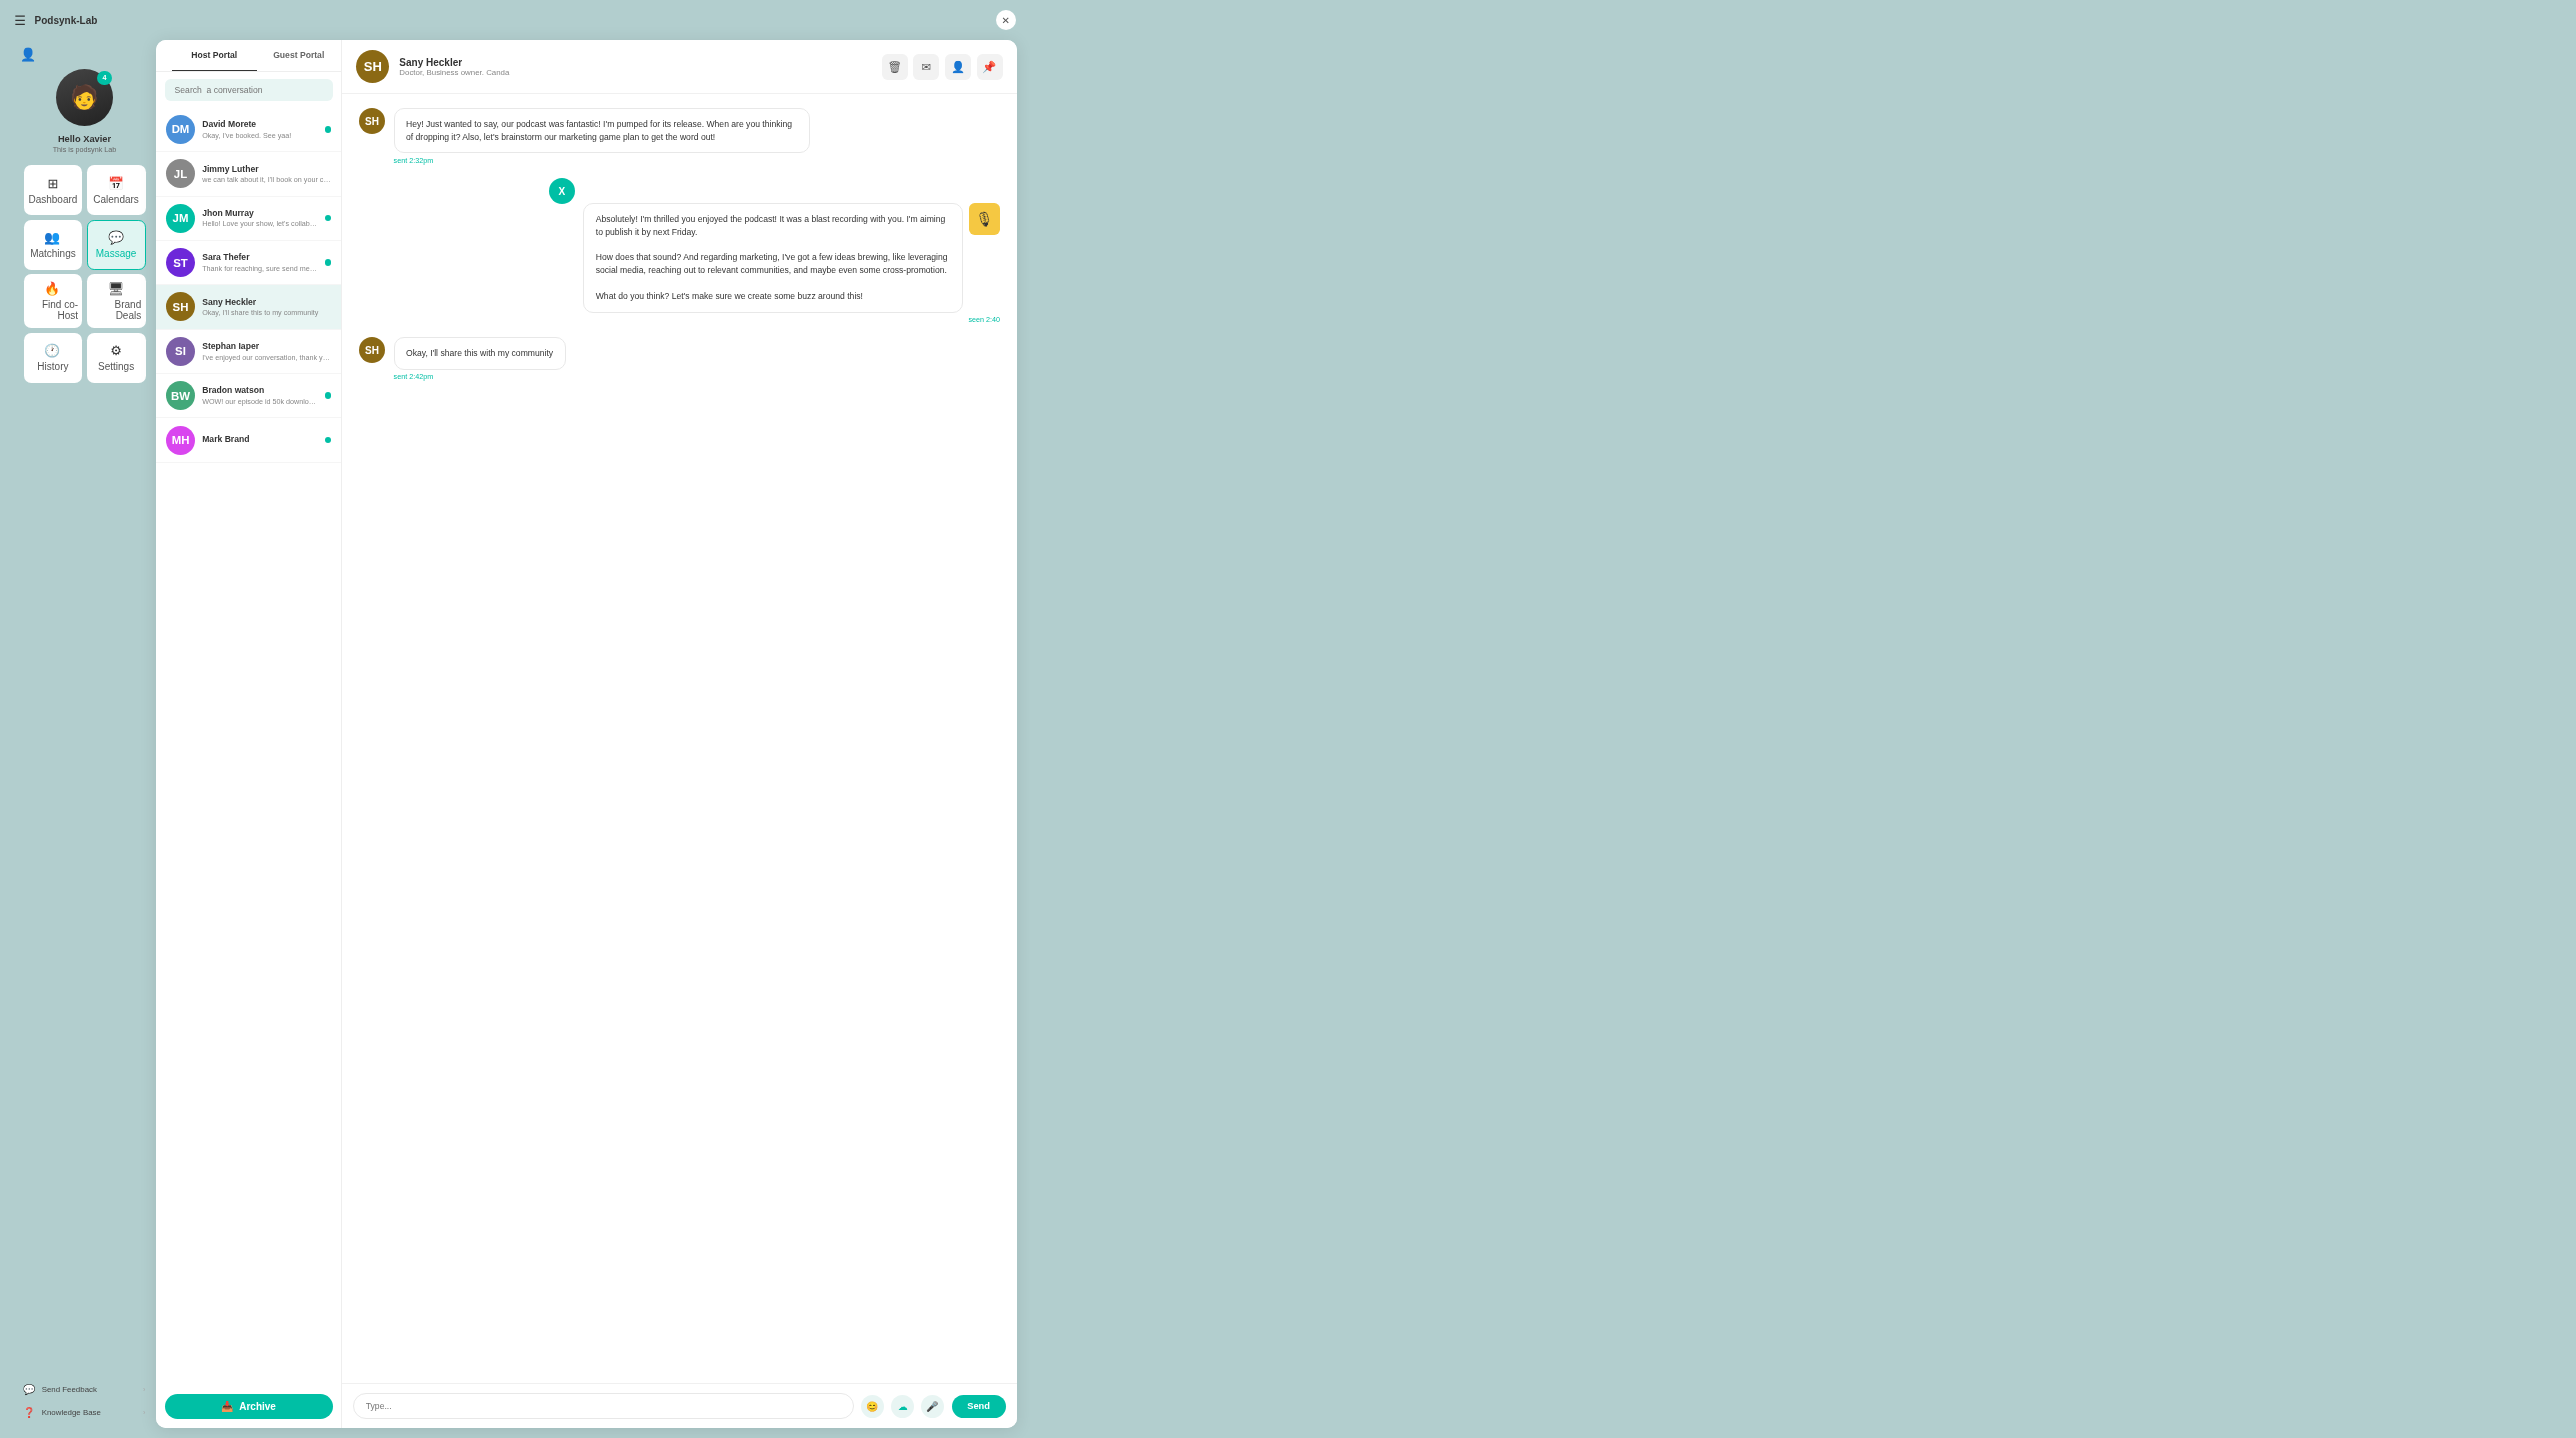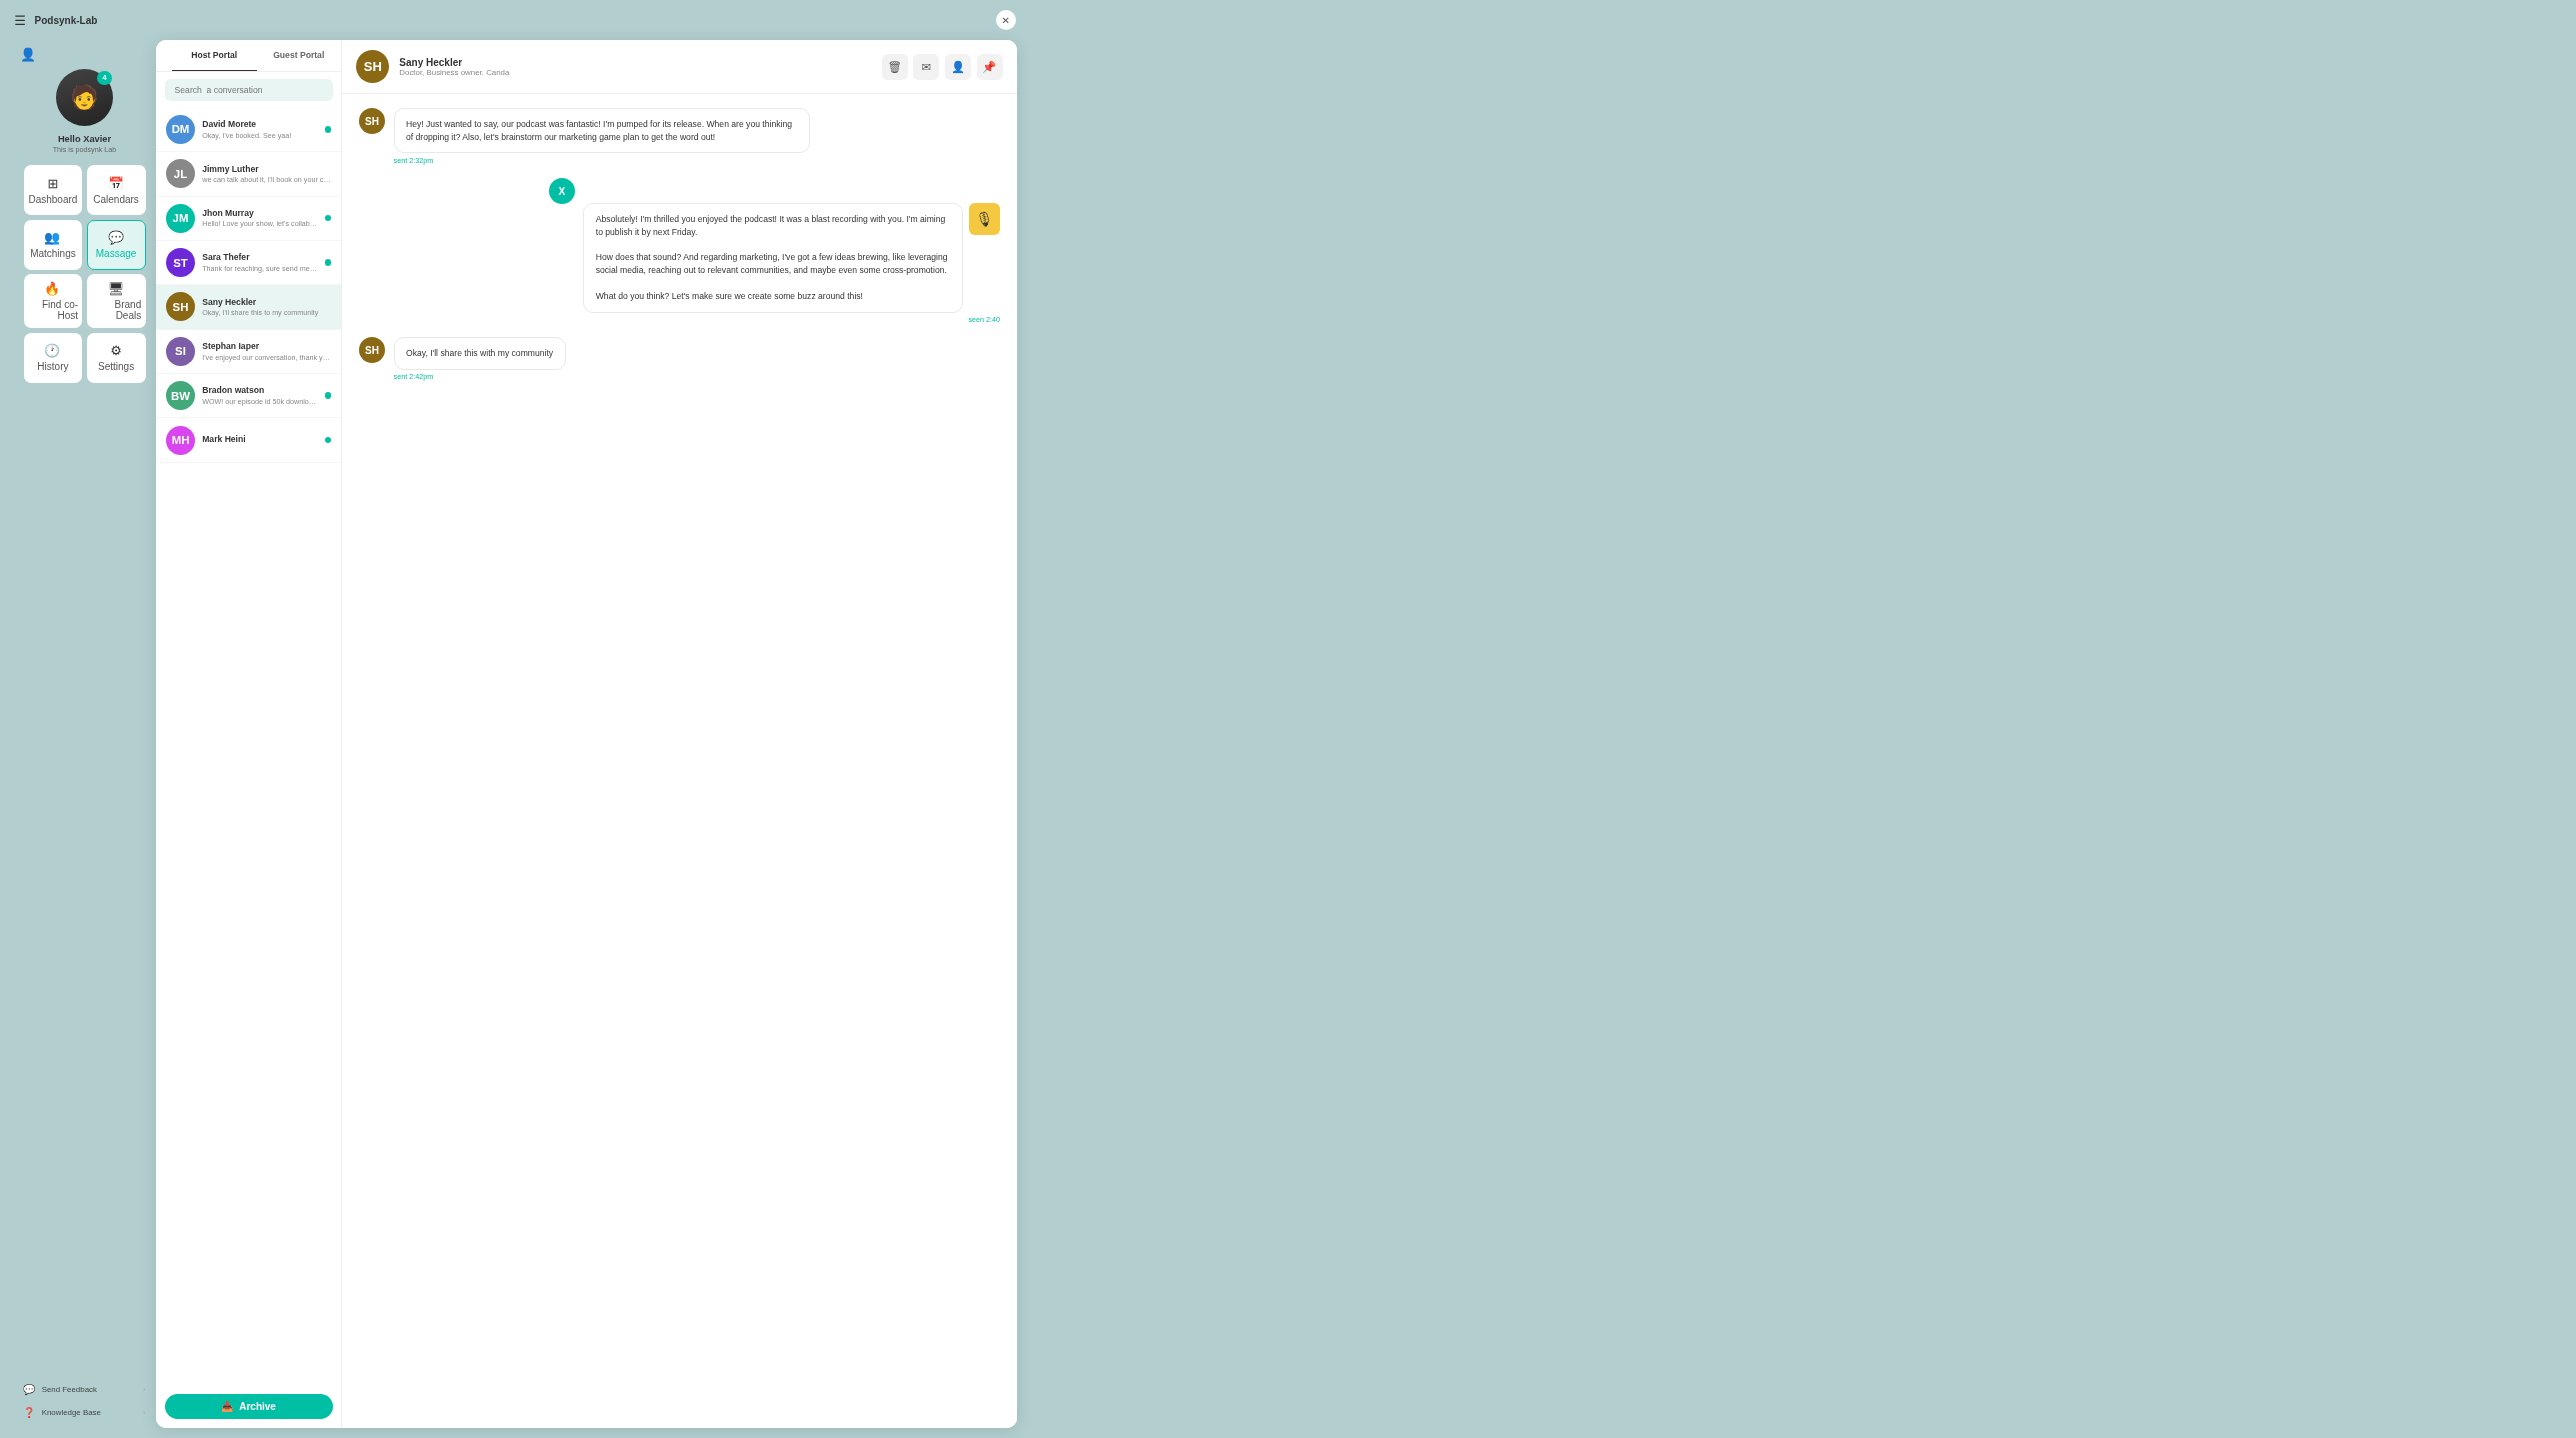--- a/index.html
+++ b/index.html
@@ -432,21 +432,21 @@
           <div class="conv-info">
             <div class="conv-name">Bradon watson</div>
             <div class="conv-preview">WOW! our episode id 50k downloads!!!</div>
           </div>
           <div class="conv-dot"></div>
         </div>
 
         <div class="conv-item">
           <div class="conv-avatar av-red">MH</div>
           <div class="conv-info">
-            <div class="conv-name">Mark Heini</div>
+            <div class="conv-name">Mark Brand</div>
             <div class="conv-preview"></div>
           </div>
           <div class="conv-dot"></div>
         </div>
       </div>
 
       <button class="archive-btn">
         <span>📥</span>
         <span>Archive</span>
       </button>
@@ -494,17 +494,24 @@
 
         <div class="msg-row">
           <div class="msg-avatar av-brown">SH</div>
           <div class="msg-content">
             <div class="msg-bubble">Okay, I'll share this with my community</div>
             <div class="msg-time">sent 2:42pm</div>
           </div>
         </div>
       </div>
 
+      <div class="chat-input-area">
+        <input class="chat-input" type="text" placeholder="Type..." style="">
+        <button class="input-icon-btn" title="Emoji">😊</button>
+        <button class="input-icon-btn" title="Upload">☁</button>
+        <button class="input-icon-btn" title="Mic">🎤</button>
+        <button class="send-btn">Send</button>
+      </div>
     </div>
 
   </div>
 </div>
 
 
 </body></html>

